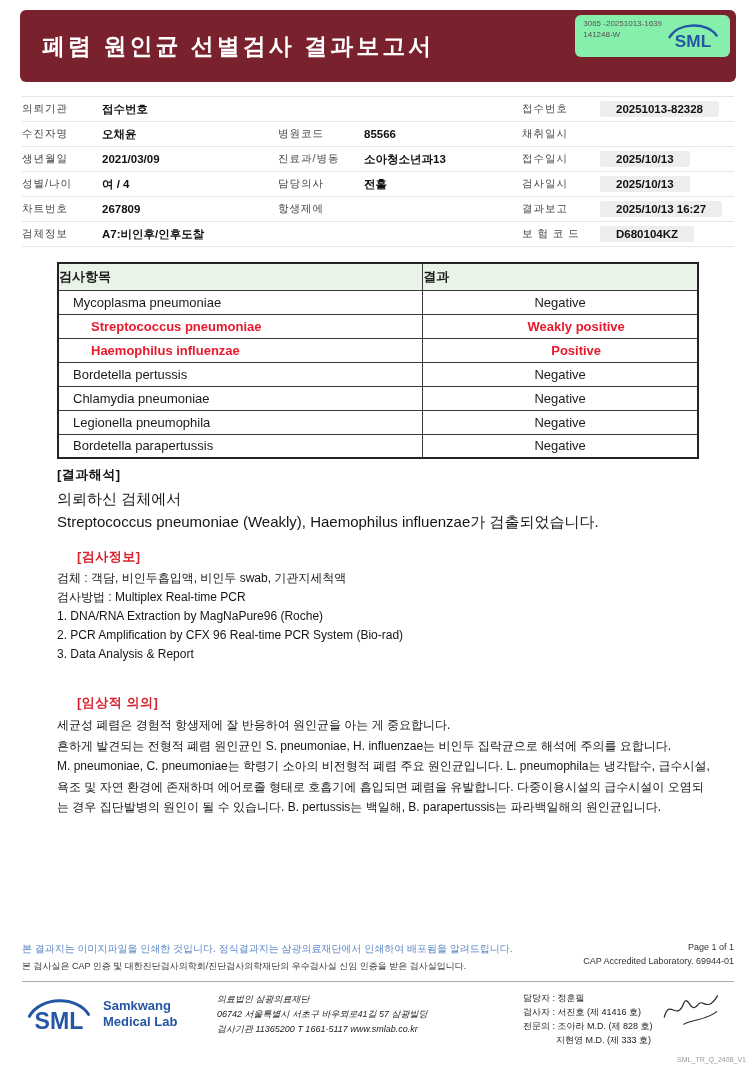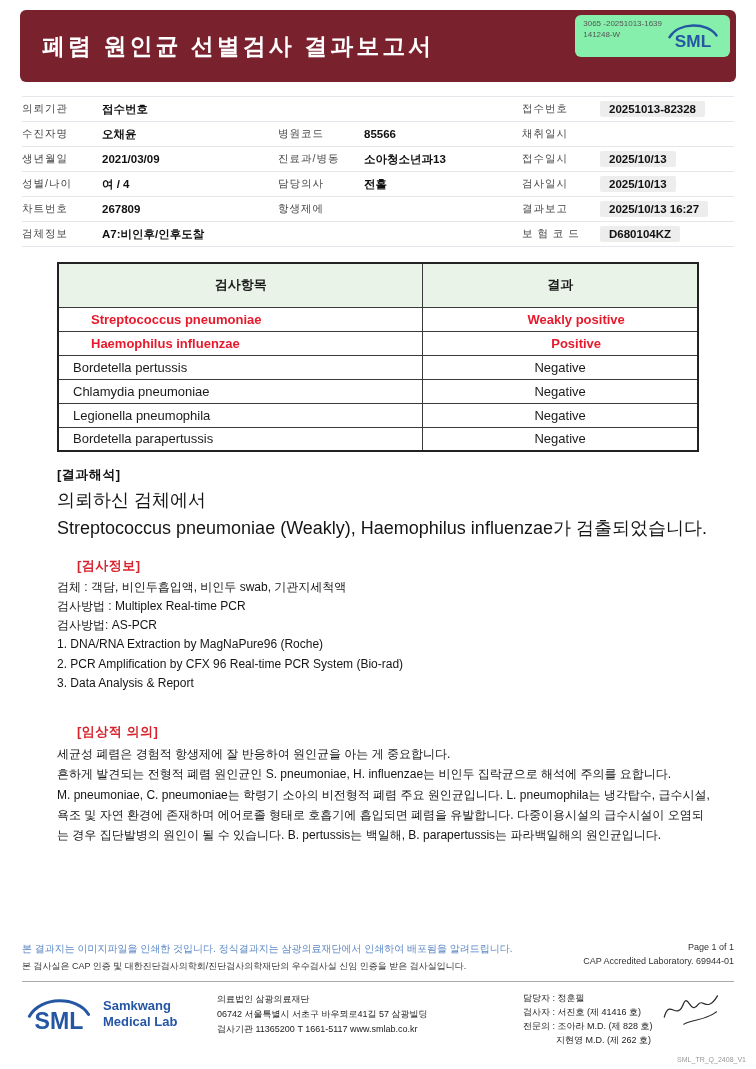--- a/index.html
+++ b/index.html
@@ -22,56 +22,56 @@
   .doc-numbers { font-size:8px; color:#555; line-height:1.35; align-self:flex-start; white-space:nowrap; }
 
   
   .patient { position:absolute; left:22px; right:22px; top:96px; border-top:1px solid #e3e6ea; }
   .pi-row {
     display:grid; grid-template-columns:80px 176px 86px 158px 78px 1fr;
     align-items:center; height:25px; border-bottom:1px solid #e3e6ea;
   }
   .pi-l { font-size:10.5px; color:#444; letter-spacing:1px; white-space:nowrap; }
   .pi-v { font-size:11.5px; font-weight:bold; color:#111; white-space:nowrap; }
-  .pi-v.hl { justify-self:start; background:#ededed; padding:2px 9px; border-radius:2px; }
+  .pi-v.hl { justify-self:start; background:#ededed; padding:2px 16px; border-radius:2px; }
 
   
   .results { position:absolute; left:57px; top:262px; width:642px; border-collapse:collapse; border:2px solid #222; }
   .results th, .results td { border:1px solid #3a3a3a; }
-  .results th { background:#e9f3e7; font-size:13px; font-weight:bold; height:44px; text-align:center; }
+  .results th { background:#e9f3e7; font-size:13px; font-weight:bold; height:27px; text-align:left; }
   .results th.col-item { width:57%; }
   .results td { height:24px; font-size:13px; background:#fff; }
   .results td.org { padding-left:14px; text-align:left; }
   .results td.res { text-align:center; }
   .results tr.pos td { color:#e8192c; font-weight:bold;padding-left:32px; }
 
   
   .content { position:absolute; left:57px; right:42px; top:466px; }
   .sec-head { font-size:13px; font-weight:bold; color:#111; letter-spacing:0.5px; }
   .sec-head.red { color:#d6232e;padding-left:20px; }
-  .sec-line { font-size:18px; line-height:1.55; color:#151515; }
+  .sec-line { font-size:15px; line-height:1.55; color:#151515; }
   .sec-interpretation { margin-bottom:14px; }
   .sec-testinfo .sec-line { font-size:12px; line-height:1.6; }
   .sec-testinfo { margin-bottom:30px; }
   .sec-clinical .sec-line { font-size:12px; line-height:1.7; }
   .sec-head { margin-bottom:3px; }
 
   
   .footer { position:absolute; left:22px; right:22px; top:942px; }
   .foot-top { display:flex; justify-content:space-between; align-items:flex-start; }
   .blue-notice { font-size:10px; color:#5b87c5; }
   .cap-line { font-size:9px; color:#333; margin-top:4px; }
   .foot-right { text-align:right; white-space:nowrap; margin-left:12px; }
   .page-no { font-size:9px; color:#333; }
   .cap-acc { font-size:9px; color:#333; margin-top:4px; }
   .foot-rule { border:none; border-top:1px solid #aaa; margin:8px 0 10px; }
   .foot-main { display:flex; align-items:flex-start; }
   .logo-block { display:flex; align-items:center; gap:7px; width:195px; }
   .logo-name { color:#2456a4; font-size:13px; font-weight:bold; line-height:1.2; }
-  .org-block { font-size:9px; line-height:1.65; color:#222; width:268px; }
+  .org-block { font-size:9px; line-height:1.65; color:#222; width:268px;font-style:italic; }
   .staff-block { font-size:9px; line-height:1.55; color:#222; margin-left:38px; white-space:nowrap; }
   .staff-indent { padding-left:33px; }
   .sig { margin-left:6px; margin-top:-2px; }
   .doc-code { position:absolute; right:10px; bottom:6px; font-size:7px; color:#999; }
 </style>
 </head>
 <body>
 
 <div class="page">
 
@@ -141,20 +141,24 @@
   </div>
 
   <table class="results">
     <thead>
       <tr>
         <th class="col-item">검사항목</th>
         <th class="col-result">결과</th>
       </tr>
     </thead>
     <tbody>
+      <tr>
+        <td class="org">Mycoplasma pneumoniae</td>
+        <td class="res">Negative</td>
+      </tr>
       <tr class="pos">
         <td class="org">Streptococcus pneumoniae</td>
         <td class="res">Weakly positive</td>
       </tr>
       <tr class="pos">
         <td class="org">Haemophilus influenzae</td>
         <td class="res">Positive</td>
       </tr>
       <tr>
         <td class="org">Bordetella pertussis</td>
@@ -180,21 +184,20 @@
     <div class="sec-interpretation">
       <div class="sec-head">[결과해석]</div>
       <div class="sec-line">의뢰하신 검체에서</div>
       <div class="sec-line">Streptococcus pneumoniae (Weakly), Haemophilus influenzae가 검출되었습니다.</div>
     </div>
 
     <div class="sec-testinfo">
       <div class="sec-head red">[검사정보]</div>
       <div class="sec-line">검체 : 객담, 비인두흡입액, 비인두 swab, 기관지세척액</div>
       <div class="sec-line">검사방법 : Multiplex Real-time PCR</div>
-      <div class="sec-line">검사방법: AS-PCR</div>
       <div class="sec-line">1. DNA/RNA Extraction by MagNaPure96 (Roche)</div>
       <div class="sec-line">2. PCR Amplification by CFX 96 Real-time PCR System (Bio-rad)</div>
       <div class="sec-line">3. Data Analysis &amp; Report</div>
     </div>
 
     <div class="sec-clinical">
       <div class="sec-head red">[임상적 의의]</div>
       <div class="sec-line">세균성 폐렴은 경험적 항생제에 잘 반응하여 원인균을 아는 게 중요합니다.</div>
       <div class="sec-line">흔하게 발견되는 전형적 폐렴 원인균인 S. pneumoniae, H. influenzae는 비인두 집락균으로 해석에 주의를 요합니다.</div>
       <div class="sec-line">M. pneumoniae, C. pneumoniae는 학령기 소아의 비전형적 폐렴 주요 원인균입니다. L. pneumophila는 냉각탑수, 급수시설, 욕조 및 자연 환경에 존재하며 에어로졸 형태로 호흡기에 흡입되면 폐렴을 유발합니다. 다중이용시설의 급수시설이 오염되는 경우 집단발병의 원인이 될 수 있습니다. B. pertussis는 백일해, B. parapertussis는 파라백일해의 원인균입니다.</div>
@@ -231,21 +234,21 @@
       <div class="org-block">
         <div>의료법인 삼광의료재단</div>
         <div>06742 서울특별시 서초구 바우뫼로41길 57 삼광빌딩</div>
         <div>검사기관 11365200 T 1661-5117 www.smlab.co.kr</div>
       </div>
 
       <div class="staff-block">
         <div>담당자 : 정훈필</div>
         <div>검사자 : 서진호 (제 41416 호)</div>
         <div>전문의 : 조아라 M.D. (제 828 호)</div>
-        <div class="staff-indent">지현영 M.D. (제 262 호)</div>
+        <div class="staff-indent">지현영 M.D. (제 333 호)</div>
       </div>
 
       <svg class="sig" viewBox="0 0 70 44" width="62" height="40">
         <path d="M6 30 C 12 8, 20 36, 28 14 C 33 4, 36 28, 44 16 C 50 8, 54 26, 66 6" stroke="#2a2a2a" stroke-width="1.4" fill="none" stroke-linecap="round"></path>
         <path d="M28 38 C 40 32, 52 34, 65 24" stroke="#2a2a2a" stroke-width="1.2" fill="none" stroke-linecap="round"></path>
       </svg>
     </div>
   </div>
 
   <div class="doc-code">SML_TR_Q_2408_V1</div>

